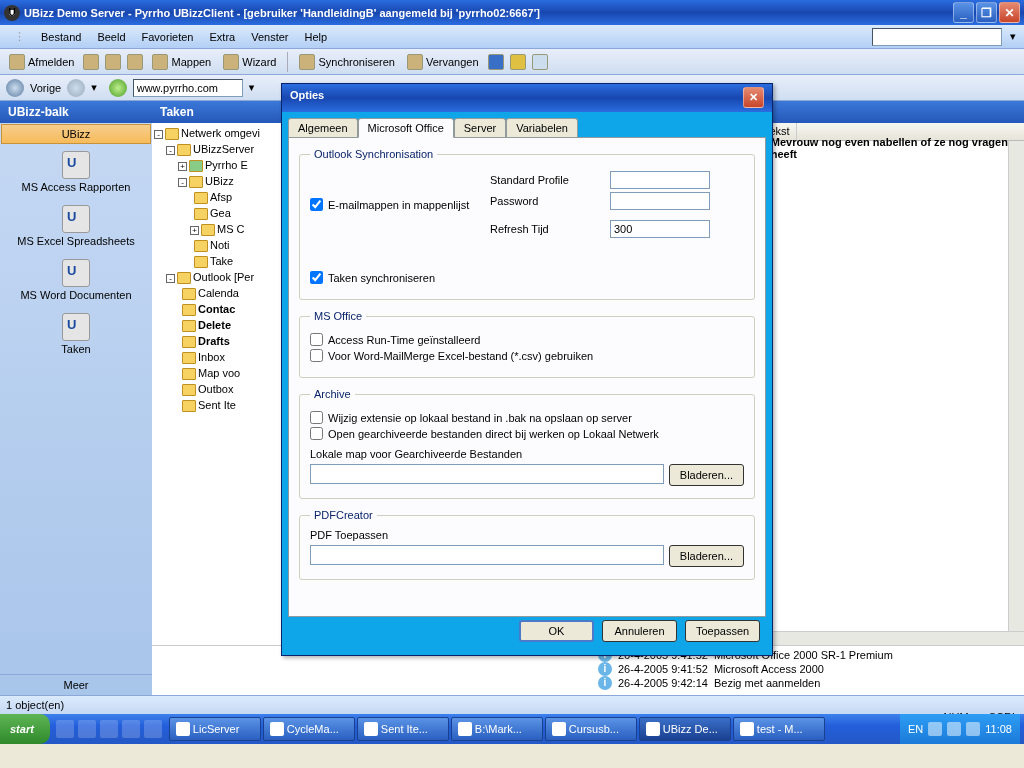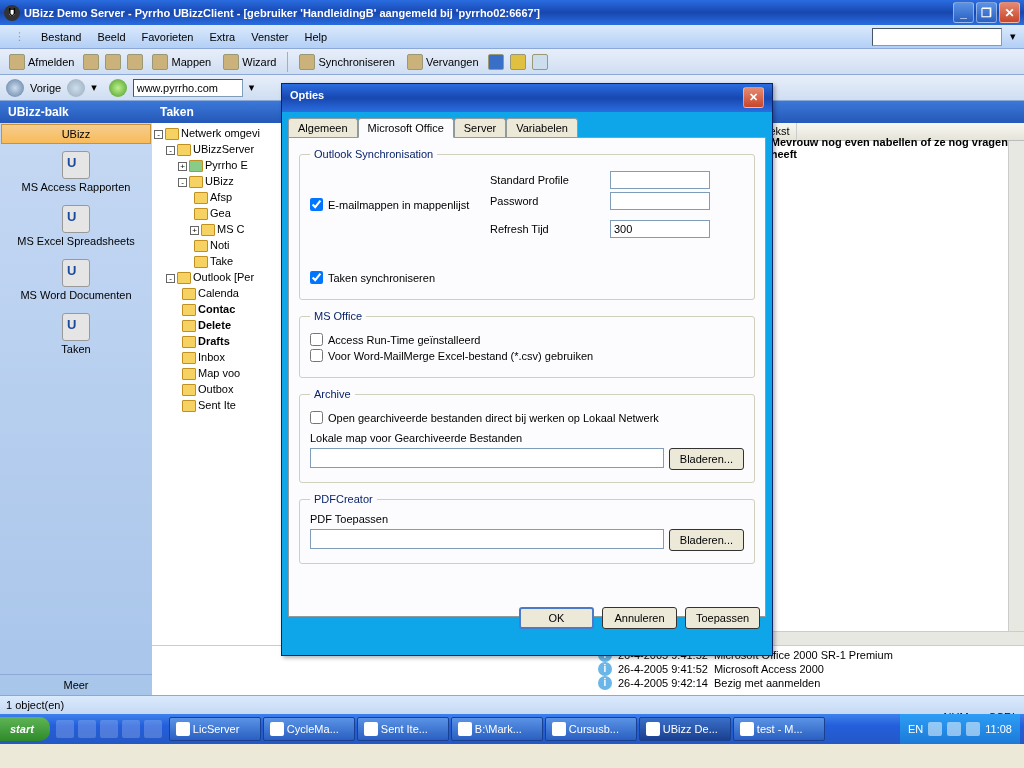--- a/index.html
+++ b/index.html
@@ -63,21 +63,21 @@
 .logs { height:50px; background:#fff; border-top:1px solid #ccc; padding:2px; line-height:14px; overflow:hidden;}
 .logs div{display:flex;gap:6px;padding-left:444px;}
 .logs .ii{width:14px;height:14px;border-radius:50%;background:#6ab6e8;color:#fff;font-weight:bold;font-size:10px;text-align:center;flex-shrink:0;}
 
 
 .statusbar { height:19px; background:linear-gradient(#dbeafc,#c6d9f4); border-top:1px solid #8ba8d8; display:flex; align-items:center; padding:0 6px; font-size:11px;}
 .statusbar .right{margin-left:auto;display:flex;gap:20px;margin-top:24px;}
 
 
 .taskbar { height:30px; background:linear-gradient(#3c81ec,#245edb 40%,#2358c5); display:flex; align-items:center; padding-right:4px;}
-.taskbar .start { height:24px; background:linear-gradient(#5fb556,#2e8a2a); color:#fff; font-style:italic; font-weight:bold; padding:0 16px 0 10px; display:flex; align-items:center; border-radius:0 10px 10px 0; font-size:13px;}
+.taskbar .start { height:30px; background:linear-gradient(#5fb556,#2e8a2a); color:#fff; font-style:italic; font-weight:bold; padding:0 16px 0 10px; display:flex; align-items:center; border-radius:0 10px 10px 0; font-size:13px;}
 .taskbar .ql{display:flex;gap:4px;padding:0 6px;}
 .taskbar .ql span{width:18px;height:18px;background:rgba(255,255,255,.2);border-radius:2px;}
 .taskbar .task{height:24px;background:linear-gradient(#5a93e6,#2a5fc0);border:1px solid #1a4090;border-radius:2px;color:#fff;display:flex;align-items:center;padding:0 6px;margin:0 1px;width:92px;overflow:hidden;white-space:nowrap;}
 .taskbar .task .ti{width:14px;height:14px;background:#fff;margin-right:3px;flex-shrink:0;border-radius:2px;}
 .taskbar .tray{margin-left:auto;background:linear-gradient(#2d9df5,#1b7ad8);height:30px;display:flex;align-items:center;padding:0 8px;gap:5px;color:#fff;}
 .taskbar .tray .ty{width:14px;height:14px;background:rgba(255,255,255,.5);border-radius:2px;}
 
 
 .dialog { position: absolute; left: 281px; top: 83px; width: 492px; height: 573px; background: #0ea5e9; border: 1px solid #0a246a; box-shadow: 2px 2px 4px rgba(0,0,0,.3); }
 .dialog .dtitle { height: 28px; background: linear-gradient(to bottom,#2a6de0,#1847b0 50%,#2a6de0); color: #fff; font-weight: bold; padding: 5px 8px; display:flex; font-size:13px;}
@@ -90,21 +90,21 @@
 legend { padding: 0 4px; color:#0a246a;}
 .chk { display: flex; align-items: center; gap: 5px; margin: 3px 0; }
 .chk input { width: 13px; height: 13px; }
 .formrow { display: flex; align-items: center; margin: 3px 0; }
 .formrow label { width: 160px; padding-left:176px;}
 .formrow label.short{padding-left:0;width:auto;}
 .formrow input[type=text] { width: 100px; height: 18px; border: 1px solid #7f9db9; padding: 1px 3px; background: #fff; }
 .browse-row { display: flex; gap: 5px; margin-top: 4px; }
 .browse-row input { flex: 1; height: 20px; border: 1px solid #7f9db9; background: #fff; }
 .browse-row button,.dlg-buttons button { height: 22px; padding: 0 10px; background: #ece9d8; border: 1px solid #333; border-radius: 3px;}
-.dlg-buttons { position:absolute; right:12px; bottom:26px; display:flex; gap:8px;}
+.dlg-buttons { position:absolute; right:12px; bottom:13px; display:flex; gap:8px;}
 .dlg-buttons button{width:75px;}
 .dlg-buttons button.ok{border:2px solid #4a7ac8;}
 </style>
 </head>
 <body>
 
 <div class="titlebar">
   <span class="icon">U</span>
   <span>UBizz Demo Server - Pyrrho UBizzClient - [gebruiker 'HandleidingB' aangemeld bij 'pyrrho02:6667']</span>
   <span class="spacer"></span>
@@ -336,20 +336,24 @@
         </div>
       <div class="chk">
           <input type="checkbox" style="">
           <span>Voor Word-MailMerge Excel-bestand (*.csv) gebruiken</span>
         </div>
     </fieldset>
     <fieldset>
       <legend>Archive</legend>
       <div class="chk">
           <input type="checkbox" style="">
+          <span>Wijzig extensie op lokaal bestand in .bak na opslaan op server</span>
+        </div>
+      <div class="chk">
+          <input type="checkbox" style="">
           <span>Open gearchiveerde bestanden direct bij werken op Lokaal Netwerk</span>
         </div>
       <div style="margin-top:8px">Lokale map voor Gearchiveerde Bestanden</div>
       <div class="browse-row">
         <input type="text" style="">
         <button>Bladeren...</button>
       </div>
     </fieldset>
     <fieldset>
       <legend>PDFCreator</legend>

